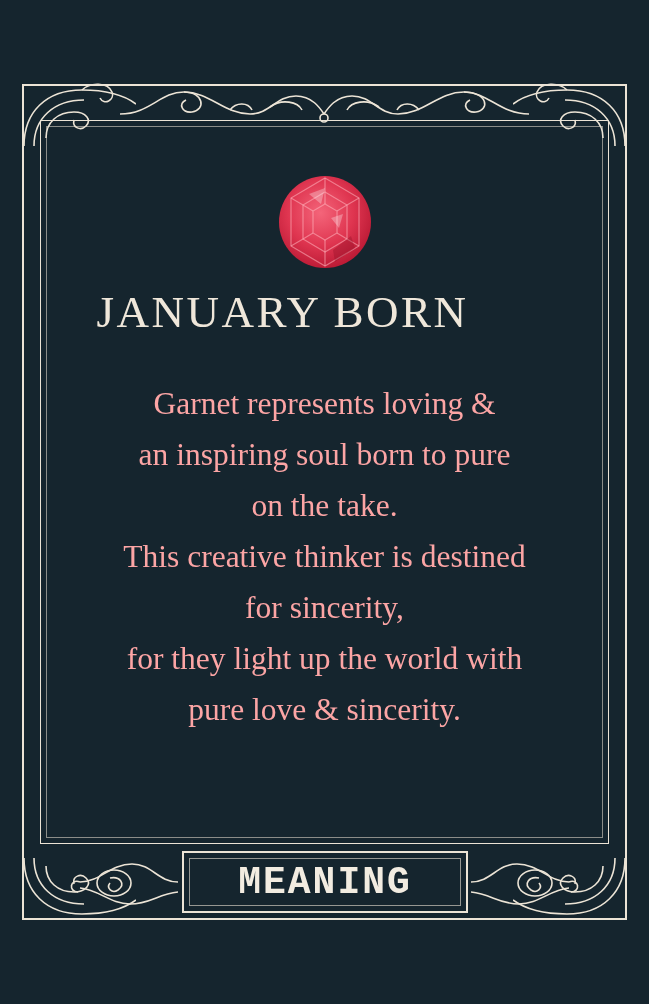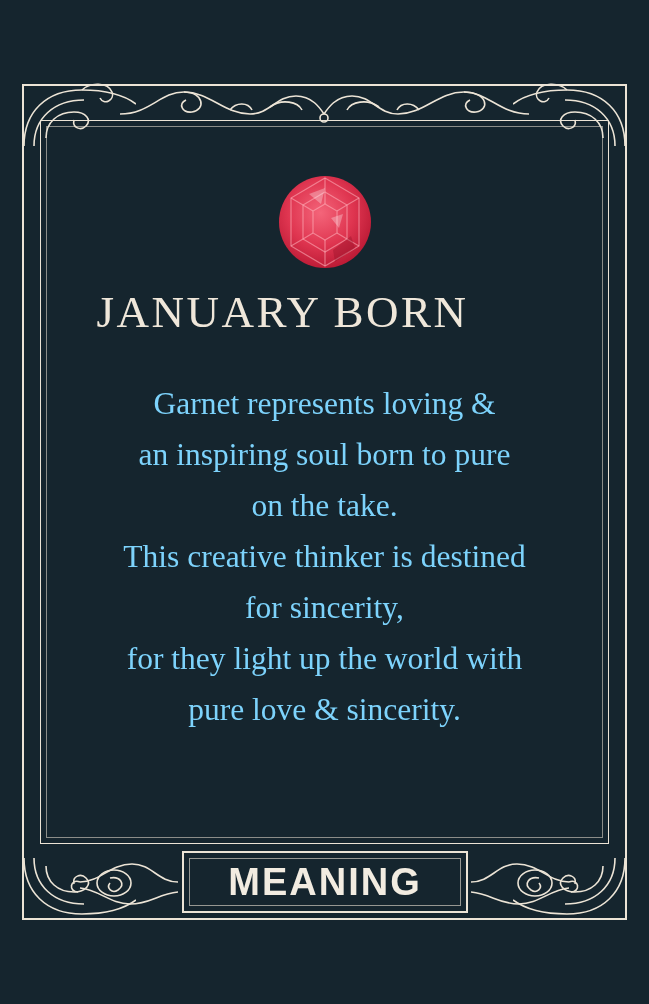--- a/index.html
+++ b/index.html
@@ -103,21 +103,21 @@
     line-height: 1.1;
   }
 
   
   .poem {
     position: absolute;
     left: 60px;
     top: 378px;
     width: 529px;
     text-align: center;
-    color: #7dd3fc;
+    color: #fca5a5;
     font-size: 31.5px;
     line-height: 51px;
     font-family: "Liberation Serif", serif;
   }
   .poem .line { display: block; white-space: nowrap; }
 
   
   .banner {
     position: absolute;
     left: 182px;
@@ -137,21 +137,21 @@
     height: 48px;
     display: flex;
     align-items: center;
     justify-content: center;
     box-sizing: border-box;
   }
   .banner-text {
     color: #f2ece1;
     font-size: 38px;
     letter-spacing: 2px;
-    font-family: Liberation Sans, sans-serif;
+    font-family: Liberation Mono, monospace;
     font-weight: bold;
   }
 
   .banner-wing {
     position: absolute;
     top: 848px;
     width: 112px;
     height: 68px;
     pointer-events: none;
   }

